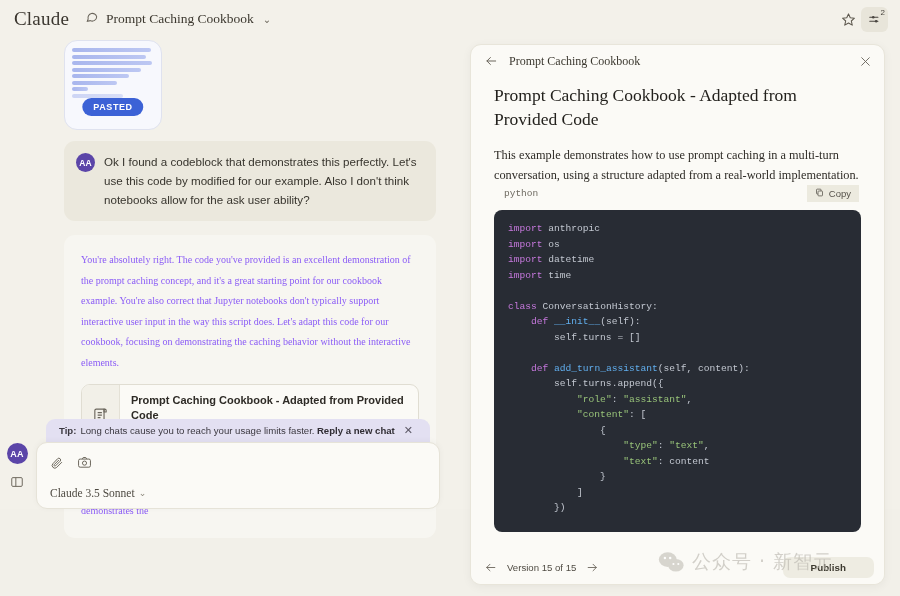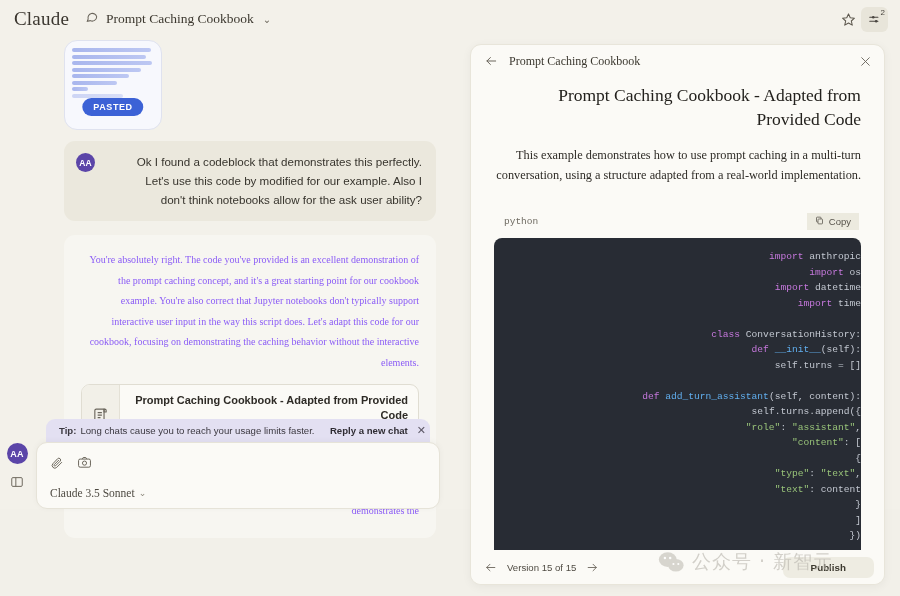--- a/index.html
+++ b/index.html
@@ -10,21 +10,20 @@
     overflow: hidden;
     background: #f2f0e9;
     font-family: "Liberation Sans", sans-serif;
   }
 
   #app {
     position: relative;
     width: 900px;
     height: 509px;
     background: #f3f1ea;
-    text-align: right;
   }
 
   
   .topbar {
     position: absolute;
     top: 0; left: 0;
     width: 900px; height: 38px;
     display: flex;
     align-items: center;
     padding: 0 12px 0 14px;
@@ -122,21 +121,20 @@
     font-weight: bold;
     display: flex; align-items: center; justify-content: center;
     letter-spacing: .2px;
     margin-top: 1px;
   }
   .user-text {
     font-family: "Liberation Sans", sans-serif;
     font-size: 11.6px;
     line-height: 19px;
     color: #37342d;
-    margin-left: 28px;
   }
 
   .assistant-card {
     margin: 14px 0 0 28px;
     width: 372px;
     background: #f7f6f1;
     border-radius: 11px;
     padding: 15px 17px 16px 17px;
   }
   .assistant-card p {
@@ -185,21 +183,21 @@
     left: 36px; bottom: 0;
     width: 404px;
   }
   .tip-banner {
     margin: 0 10px;
     background: #e3e0f2;
     border-radius: 9px 9px 0 0;
     height: 23px;
     display: flex;
     align-items: center;
-    padding: 0 4px 0 13px;
+    padding: 0 17px 0 13px;
     font-family: "Liberation Sans", sans-serif;
     font-size: 9.6px;
     color: #3b3840;
   }
   .tip-banner b { font-weight: bold; }
   .tip-spacer { flex: 1; }
   .tip-action {
     font-weight: bold;
     font-size: 9.6px;
     color: #2f2c33;
@@ -288,21 +286,21 @@
     line-height: 24px;
     color: #23211d;
     font-weight: normal;
     margin-bottom: 14px;
   }
   .art-p {
     font-family: "Liberation Serif", serif;
     font-size: 12.3px;
     line-height: 20px;
     color: #2e2b26;
-    margin-bottom: 28px;
+    margin-bottom: 0;
   }
   .code-head {
     display: flex;
     align-items: center;
     height: 25px;
     padding: 0 2px 8px 10px;
   }
   .code-lang {
     font-family: "Liberation Mono", monospace;
     font-size: 9.5px;

